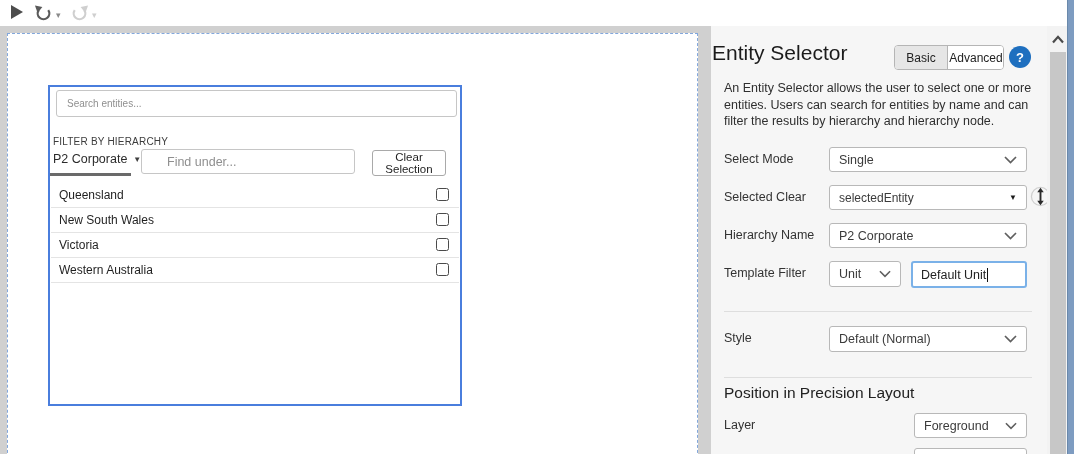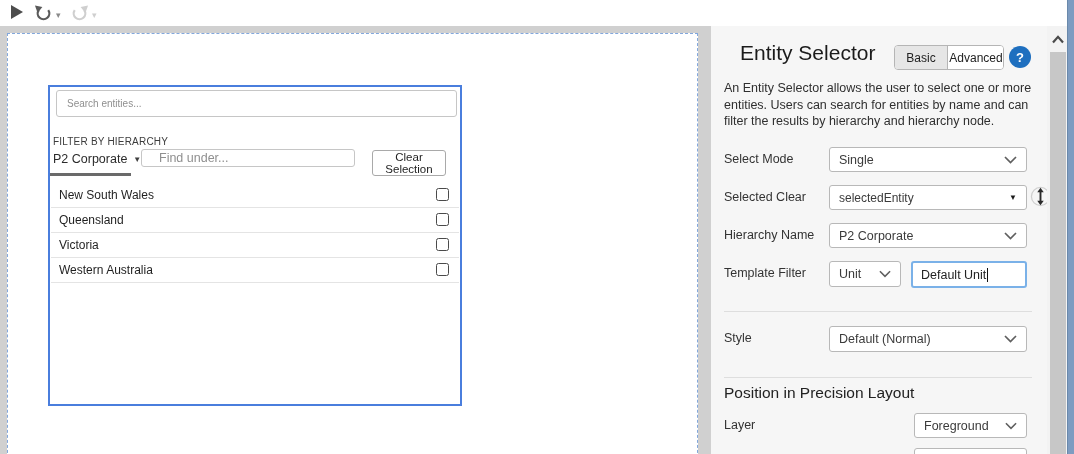--- a/index.html
+++ b/index.html
@@ -23,36 +23,36 @@
             background:#fff; border:2px solid #4a7edd; }
   .w-search { position:absolute; left:6px; top:3px; width:401px; height:27px; border:1px solid #c6c6c6;
               border-radius:3px; padding:0 10px; font-size:10px; color:#333; outline:none;
               font-family:"Liberation Sans", sans-serif; background:#fff; }
   .w-search::placeholder, .w-find::placeholder { color:#8f8f8f; opacity:1; }
   .w-filter-label { position:absolute; left:3px; top:49px; font-size:10px; color:#3c3c3c; letter-spacing:.2px; }
   .w-hier { position:absolute; left:3px; top:65px; font-size:12.5px; color:#2b2b2b; display:flex;
             align-items:center; gap:6px; cursor:pointer; }
   .w-hier .tri { font-size:8px; color:#3f3f3f; }
   .w-hier-underline { position:absolute; left:0; top:86px; width:81px; height:3px; background:#6a6a6a; }
-  .w-find { position:absolute; left:91px; top:62px; width:214px; height:18px; border:1px solid #c6c6c6;
-            border-radius:3px; padding:0 17px; font-size:12.5px; color:#333; outline:none;
+  .w-find { position:absolute; left:91px; top:62px; width:214px; height:25px; border:1px solid #c6c6c6;
+            border-radius:3px; padding:0 25px; font-size:12.5px; color:#333; outline:none;
             font-family:"Liberation Sans", sans-serif; background:#fff; }
   .w-clear { position:absolute; left:322px; top:63px; width:74px; height:26px; background:#fff;
              border:1px solid #a9a9a9; border-radius:3px; font-size:11.5px; color:#1f1f1f;
              font-family:"Liberation Sans", sans-serif; cursor:pointer; }
   .w-rows { position:absolute; left:1px; top:96px; width:408px; }
   .w-row { position:relative; height:25px; border-bottom:1px solid #e4e4e4; display:flex;
            align-items:center; cursor:pointer; }
   .w-row-label { padding-left:8px; font-size:12px; color:#1f1f1f; }
   .w-check { position:absolute; right:10px; top:5px; width:13px; height:13px; border:1.6px solid #4a4a4a;
              border-radius:2.5px; background:#fff; cursor:pointer; }
 
   
   .panel { position:absolute; left:711px; top:26px; width:336px; height:428px; background:#f6f6f6; }
-  .p-title { position:absolute; left:29px; top:15px; font-size:21px; font-weight:400; color:#1b1b1b; }
+  .p-title { position:absolute; left:1px; top:15px; font-size:21px; font-weight:400; color:#1b1b1b; }
   .seg { position:absolute; left:183px; top:19px; width:110px; height:25px; border:1px solid #b5b5b5;
          border-radius:4px; overflow:hidden; display:flex; background:#fff; }
   .seg-btn { flex:0 0 auto; display:flex; align-items:center; justify-content:center; font-size:12px;
              color:#222; cursor:pointer; height:100%; }
   .seg-basic { width:53px; background:#e6e6e6; border-right:1px solid #b5b5b5; }
   .seg-adv { width:56px; background:#fff; }
   .p-help { position:absolute; left:298px; top:20px; width:22px; height:22px; border-radius:50%;
             background:#1e6fbf; color:#fff; font-size:13px; font-weight:bold; display:flex;
             align-items:center; justify-content:center; cursor:pointer; }
   .p-desc { position:absolute; left:13px; top:54px; width:310px; font-size:12.5px; line-height:16.5px;
@@ -120,25 +120,25 @@
         <div class="w-hier">
           <span>P2 Corporate</span>
           <span class="tri">▼</span>
         </div>
         <div class="w-hier-underline"></div>
         <input class="w-find" type="text" placeholder="Find under..." style="">
         <button class="w-clear">Clear Selection</button>
 
         <div class="w-rows">
           <div class="w-row">
+            <span class="w-row-label">Queensland</span>
+            <span class="w-check"></span>
+          </div>
+          <div class="w-row">
             <span class="w-row-label">New South Wales</span>
-            <span class="w-check"></span>
-          </div>
-          <div class="w-row">
-            <span class="w-row-label">Queensland</span>
             <span class="w-check"></span>
           </div>
           <div class="w-row">
             <span class="w-row-label">Victoria</span>
             <span class="w-check"></span>
           </div>
           <div class="w-row">
             <span class="w-row-label">Western Australia</span>
             <span class="w-check"></span>
           </div>

